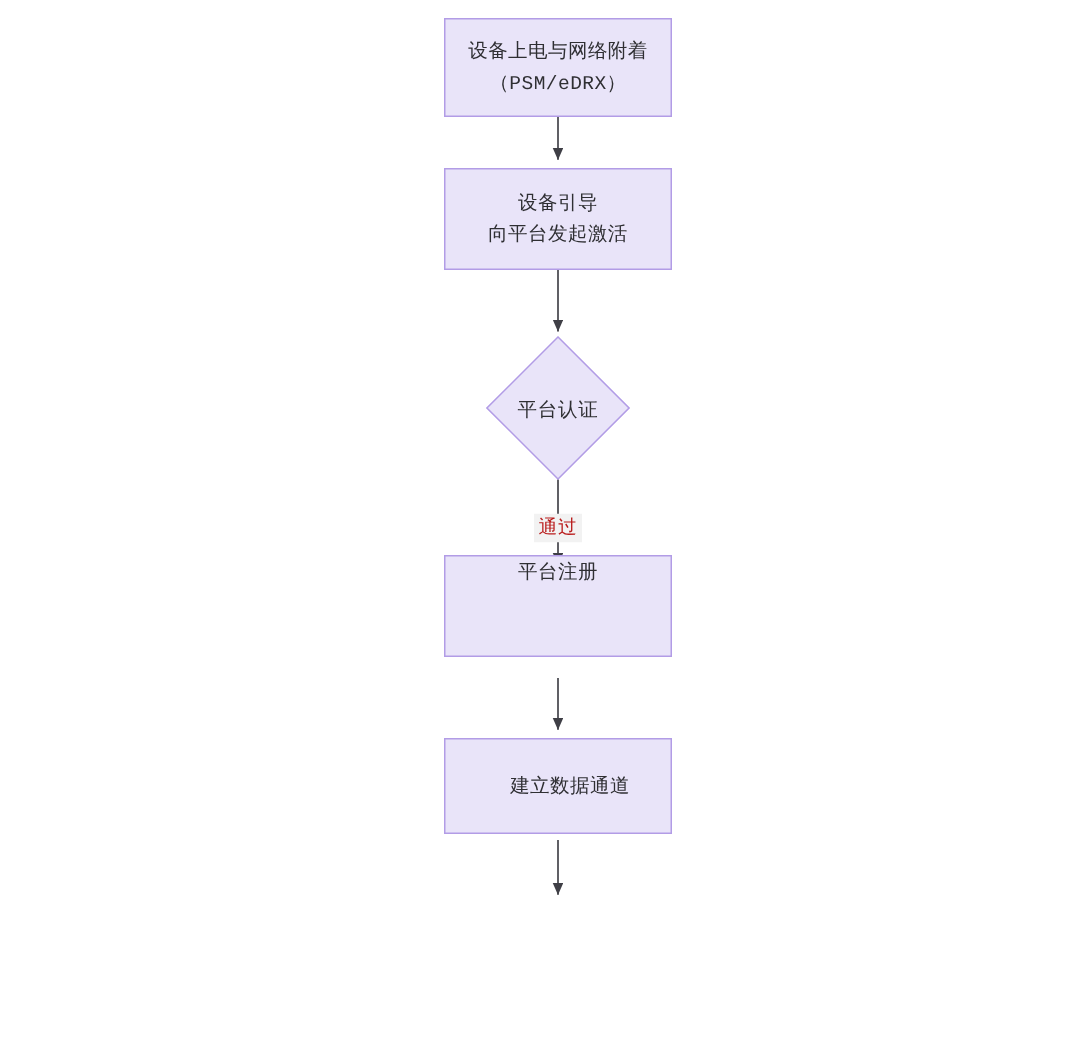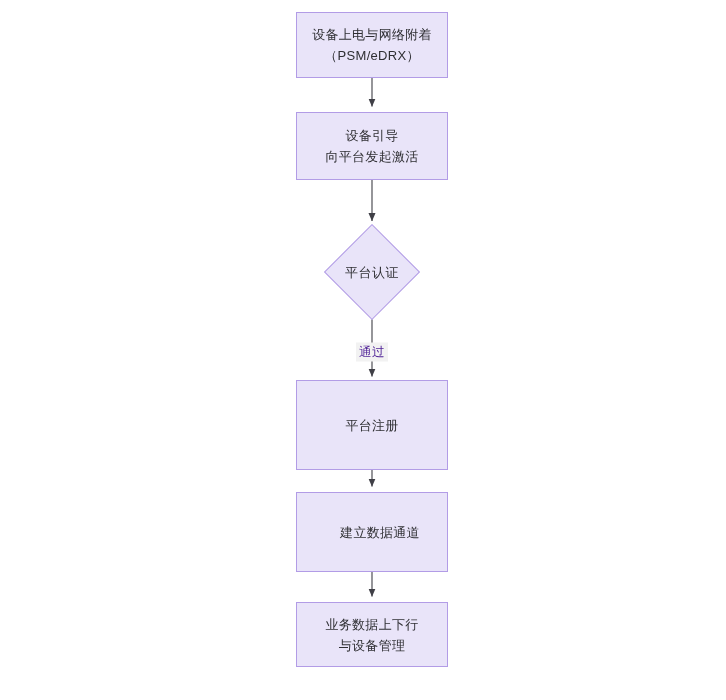--- a/index.html
+++ b/index.html
@@ -49,20 +49,21 @@
   }
 
   .node.process {
     background: #e9e4f9;
     border: 1.4px solid #b29ce6;
   }
 
   .node-line {
     display: block;
     white-space: nowrap;
+    font-family: Liberation Mono, monospace;
   }
 
   
   .node.decision {
     background: transparent;
     border: none;
   }
   .diamond-shape {
     position: absolute;
     left: 50%;
@@ -84,21 +85,21 @@
     line-height: 19px;
     letter-spacing: 0.5px;
     white-space: nowrap;
   }
 
   
   .edge-label {
     position: absolute;
     transform: translate(-50%, -50%);
     background: #f2f2f2;
-    color: #4c1d95;
+    color: #b91c1c;
     font-size: 12.5px;
     line-height: 17px;
     padding: 1px 3px;
     white-space: nowrap;
     letter-spacing: 0.5px;
   }
 </style>
 </head>
 <body>
 
@@ -142,26 +143,22 @@
     <span class="diamond-label">平台认证</span>
   </div>
 
   <div class="node process" style="left:296px; top:112px; width:152px; height:68px;">
     <span class="node-line">设备引导</span>
     <span class="node-line">向平台发起激活</span>
   </div>
 
   <div class="edge-label" style="left:372px; top:352px;">通过</div>
 
-  <div class="node process" style="left:296px; top:380px; width:152px; height:90px;">
+  <div class="node process" style="left:296px; top:370px; width:152px; height:68px;justify-content:space-between;">
     <span class="node-line">平台注册</span>
   </div>
 
-  <div class="node process" style="left:296px; top:492px; width:152px; height:80px;padding-left:16px;">
+  <div class="node process" style="left:296px; top:492px; width:152px; height:64px;padding-left:16px;">
     <span class="node-line">建立数据通道</span>
   </div>
 
-  <div class="node process" style="left:296px; top:602px; width:152px; height:65px;">
-    <span class="node-line">业务数据上下行</span>
-    <span class="node-line">与设备管理</span>
-  </div>
 
 </div>
 
 </body></html>

